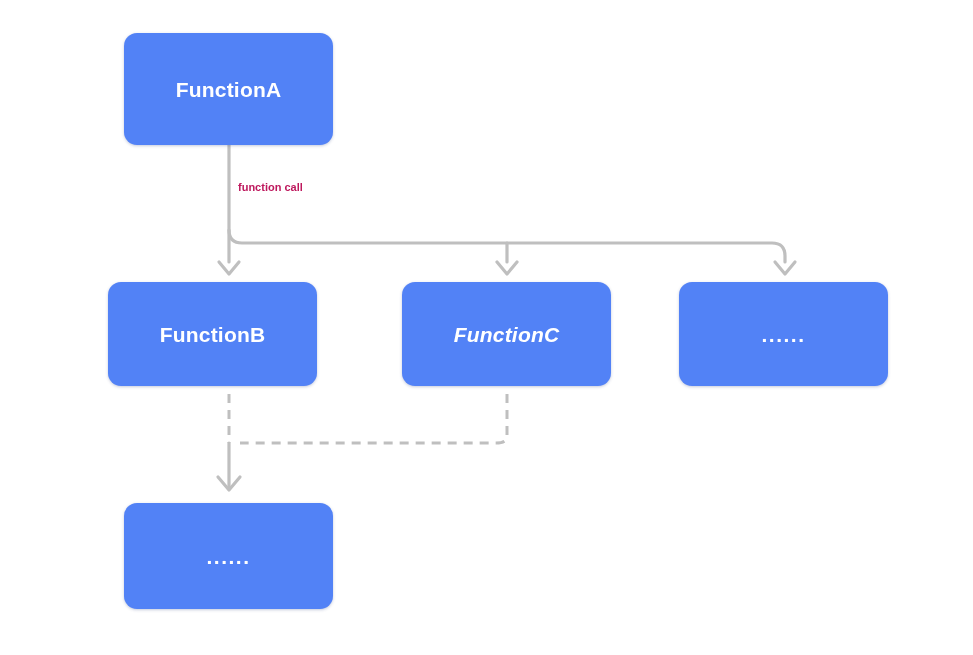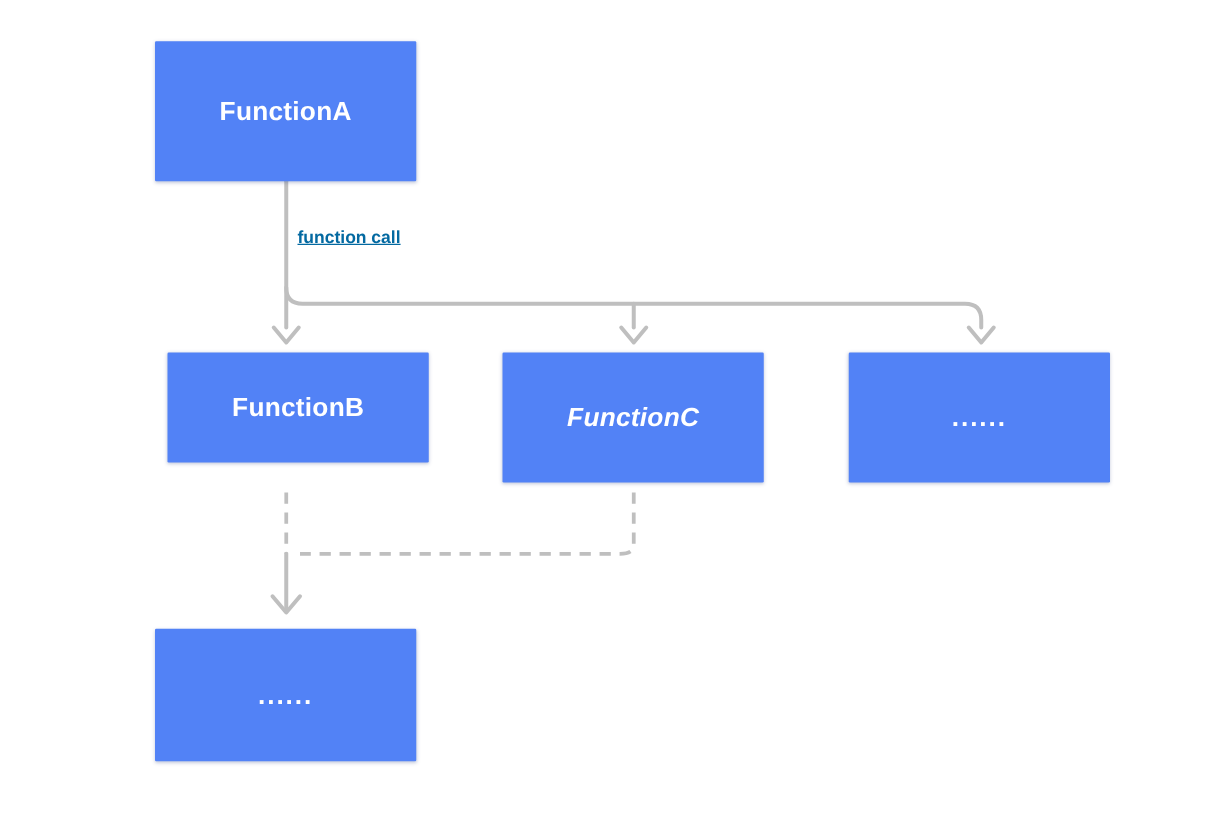--- a/index.html
+++ b/index.html
@@ -22,46 +22,45 @@
     left: 0;
     top: 0;
     width: 973px;
     height: 655px;
     pointer-events: none;
   }
   .node {
     position: absolute;
     box-sizing: border-box;
     background: #5282f6;
-    border-radius: 1px;
+    border-radius: 13px;
     box-shadow: 0 1px 3px rgba(60,80,140,0.30);
     display: flex;
     align-items: center;
     justify-content: center;
   }
   .node-label {
     color: #ffffff;
     font-size: 21px;
     font-weight: bold;
     letter-spacing: 0.2px;
     line-height: 1;
     white-space: nowrap;
   }
   .node-label.dots {
     font-size: 21px;
     letter-spacing: 1.5px;
   }
   .edge-label {
     position: absolute;
-    color: #0369a1;
-    font-size: 14px;
+    color: #be185d;
+    font-size: 11px;
     font-weight: bold;
     line-height: 1;
     white-space: nowrap;
-    text-decoration: underline;
   }
 </style>
 </head>
 <body>
 
 <div id="canvas">
 
   <svg id="edges" viewBox="0 0 973 655" width="973" height="655">
 
     <g fill="none" stroke="#bfbfbf" stroke-width="3.2" stroke-linecap="round" stroke-linejoin="round">
@@ -87,21 +86,21 @@
     <g fill="none" stroke="#bfbfbf" stroke-width="3.2" stroke-linecap="round" stroke-linejoin="round">
       <path d="M 229 443 L 229 487"></path>
       <path d="M 218 477 L 229 490 L 240 477"></path>
     </g>
   </svg>
 
   <div class="node" style="left:124px; top:33px; width:209px; height:112px;">
     <span class="node-label">FunctionA</span>
   </div>
 
-  <div class="node" style="left:134px; top:282px; width:209px; height:88px;">
+  <div class="node" style="left:108px; top:282px; width:209px; height:104px;">
     <span class="node-label">FunctionB</span>
   </div>
 
   <div class="node" style="left:402px; top:282px; width:209px; height:104px;font-style:italic;">
     <span class="node-label">FunctionC</span>
   </div>
 
   <div class="node" style="left:679px; top:282px; width:209px; height:104px;">
     <span class="node-label dots">......</span>
   </div>

